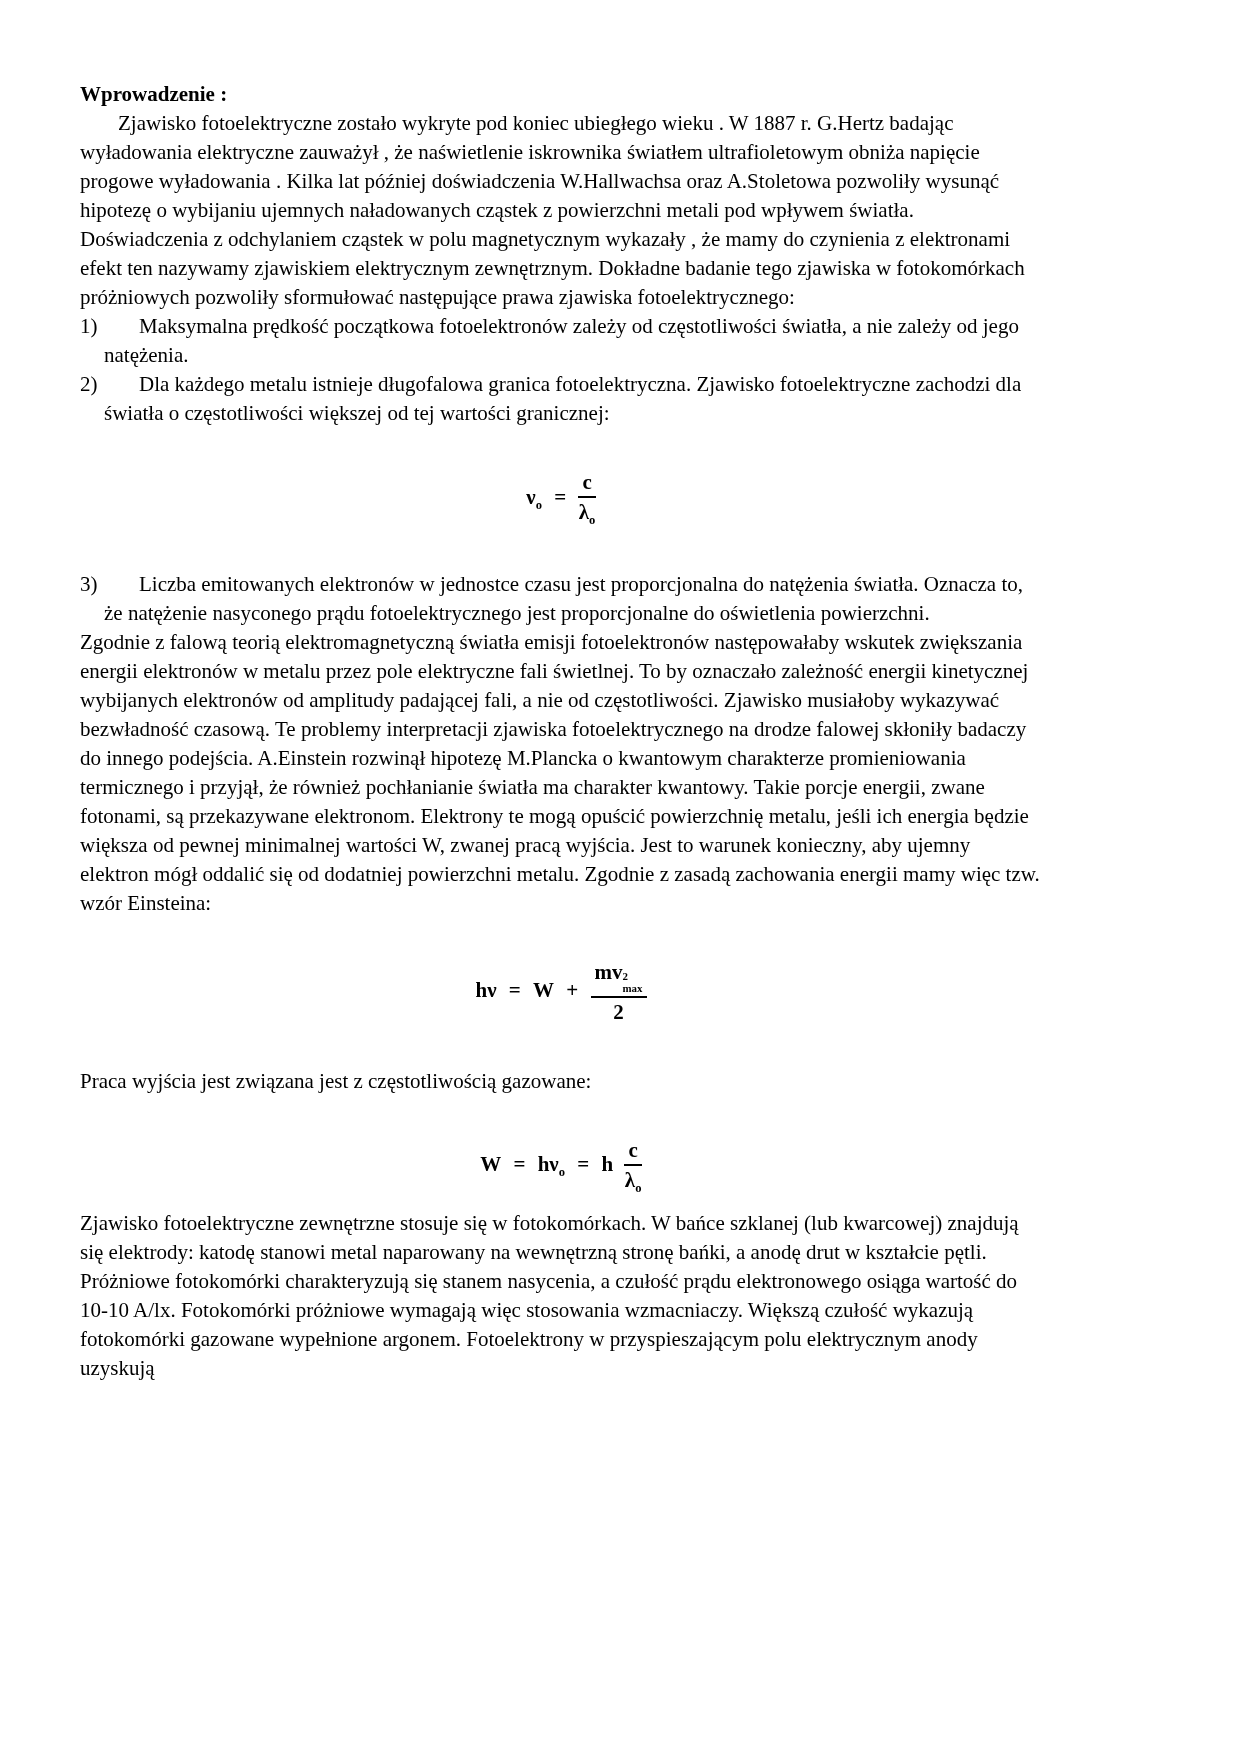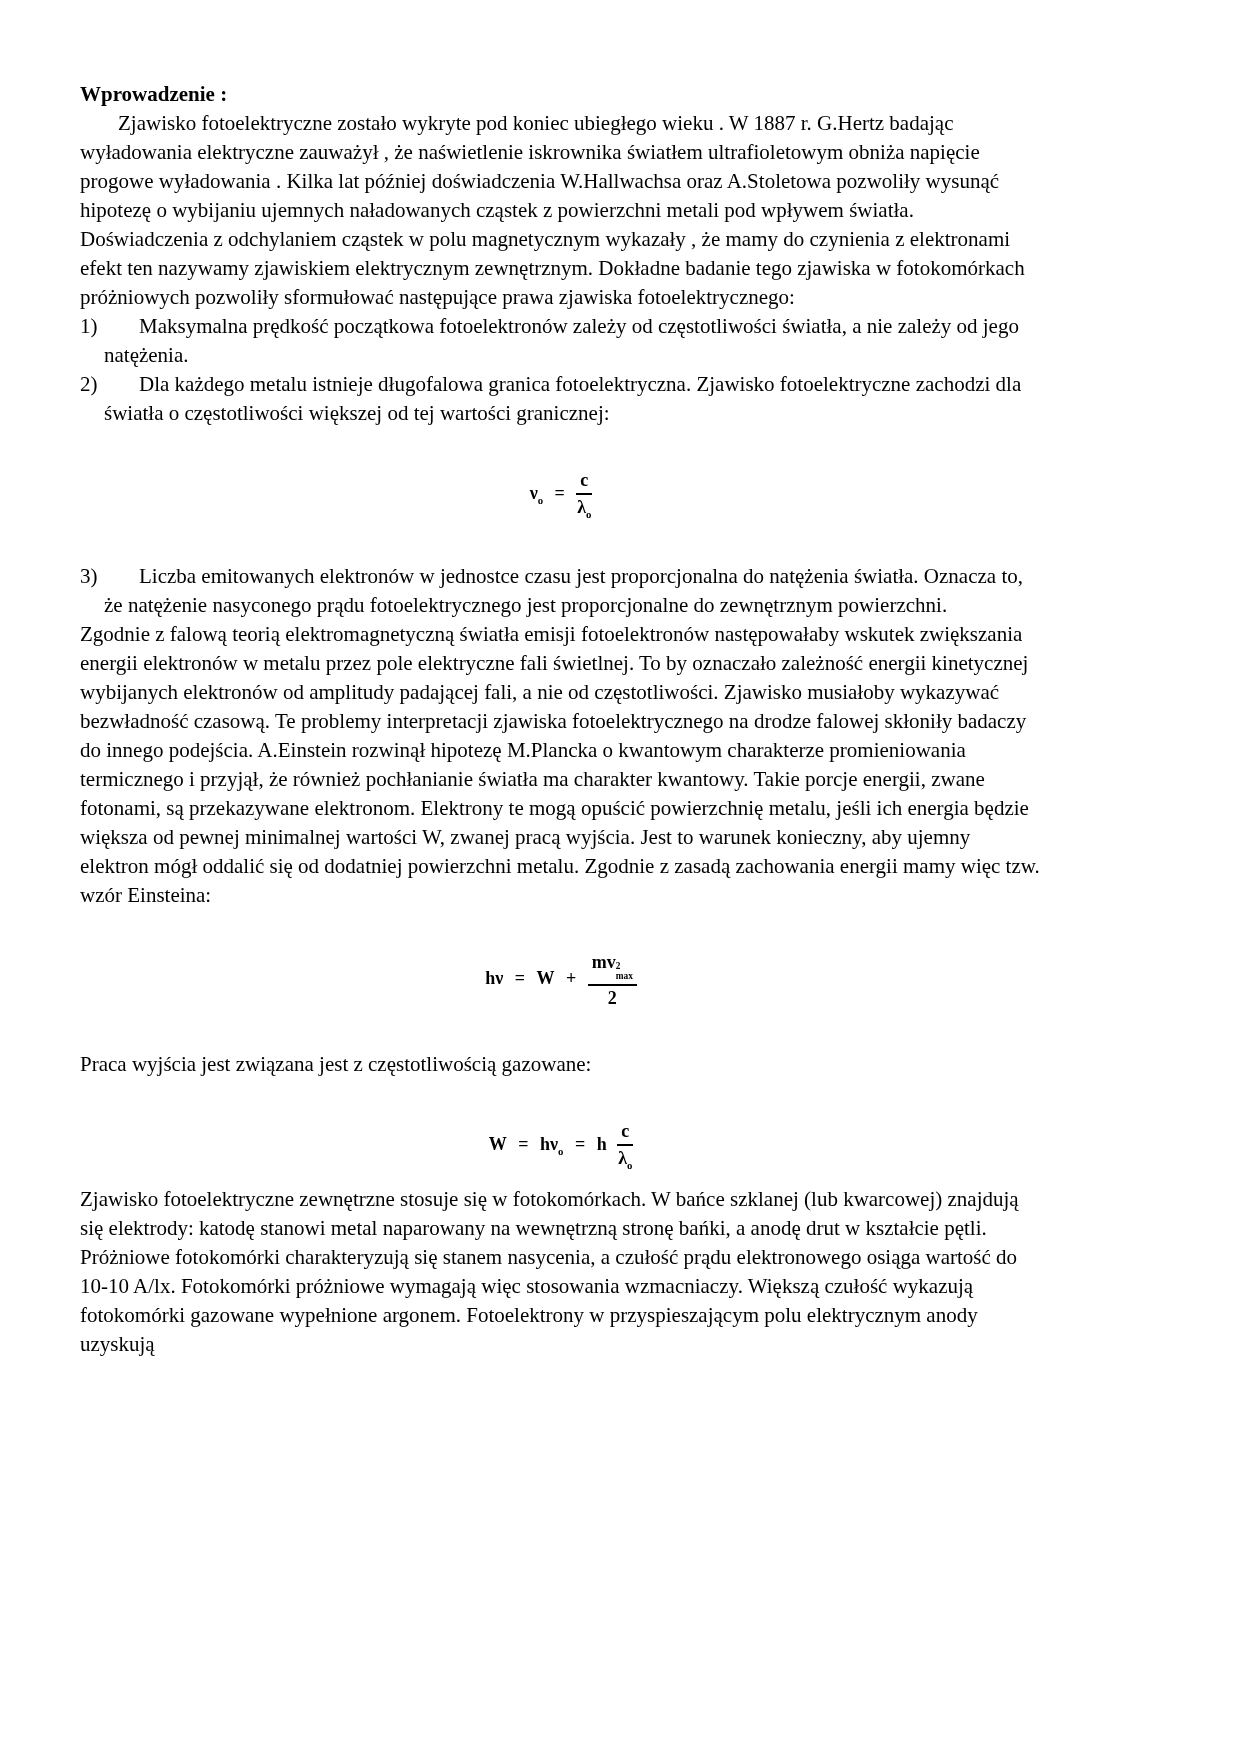--- a/index.html
+++ b/index.html
@@ -37,21 +37,21 @@
   }
   .list-item .li-text {
     display: block;
     margin-left: 24px;
     text-indent: 35px;
   }
 
   .formula {
     text-align: center;
     font-weight: bold;
-    font-size: 18px;
+    font-size: 21px;
     line-height: 1.15;
     margin: 42px 0;
     white-space: nowrap;
   }
   .formula.tight-bottom { margin-bottom: 14px; }
   .formula .fpart { display: inline-block; }
   .formula .eq { margin: 0 7px; }
   .formula .op { margin: 0 7px; }
   .frac {
     display: inline-flex;
@@ -98,21 +98,21 @@
     <span class="fpart eq">=</span>
     <span class="frac">
       <span class="num">c</span>
       <span class="den"><span>λ</span><sub class="fs">o</sub></span>
     </span>
   </div>
 
 
   <div class="list-item">
     <span class="marker">3)</span>
-    <span class="li-text">Liczba emitowanych elektronów w jednostce czasu jest proporcjonalna do natężenia światła. Oznacza to, że natężenie nasyconego prądu fotoelektrycznego jest proporcjonalne do zewnętrznym powierzchni.</span>
+    <span class="li-text">Liczba emitowanych elektronów w jednostce czasu jest proporcjonalna do natężenia światła. Oznacza to, że natężenie nasyconego prądu fotoelektrycznego jest proporcjonalne do oświetlenia powierzchni.</span>
   </div>
 
 
   <p>Zgodnie z falową teorią elektromagnetyczną światła emisji fotoelektronów następowałaby wskutek zwiększania energii elektronów w metalu przez pole elektryczne fali świetlnej. To by oznaczało zależność energii kinetycznej wybijanych elektronów od amplitudy padającej fali, a nie od częstotliwości. Zjawisko musiałoby wykazywać bezwładność czasową. Te problemy interpretacji zjawiska fotoelektrycznego na drodze falowej skłoniły badaczy do innego podejścia. A.Einstein rozwinął hipotezę M.Plancka o kwantowym charakterze promieniowania termicznego i przyjął, że również pochłanianie światła ma charakter kwantowy. Takie porcje energii, zwane fotonami, są przekazywane elektronom. Elektrony te mogą opuścić powierzchnię metalu, jeśli ich energia będzie większa od pewnej minimalnej wartości W, zwanej pracą wyjścia. Jest to warunek konieczny, aby ujemny elektron mógł oddalić się od dodatniej powierzchni metalu. Zgodnie z zasadą zachowania energii mamy więc tzw. wzór Einsteina:</p>
 
   <div class="formula">
     <span class="fpart">hν</span>
     <span class="fpart eq">=</span>
     <span class="fpart">W</span>
     <span class="fpart op">+</span>

